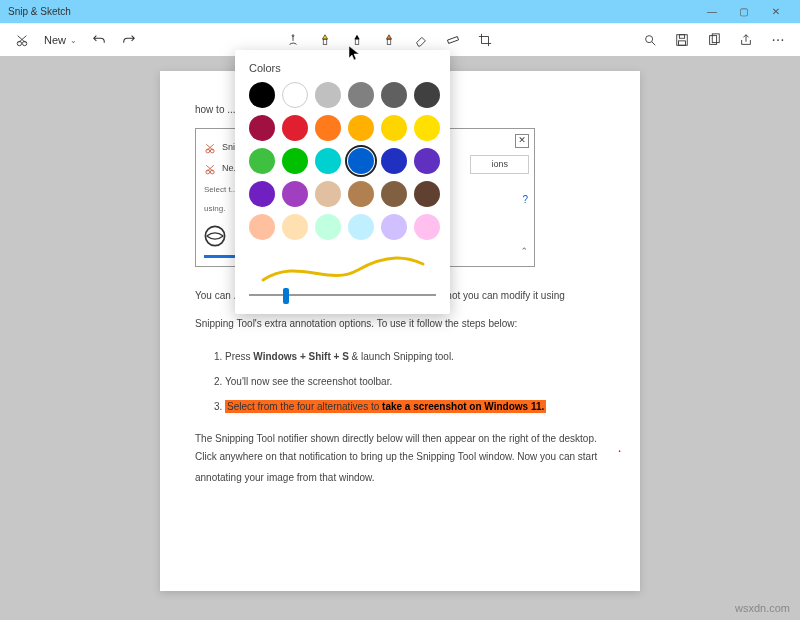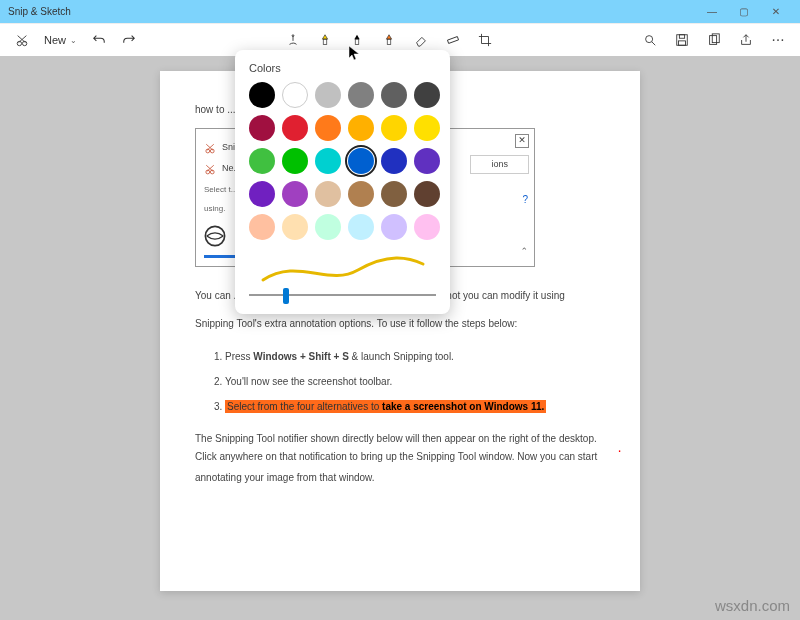--- a/index.html
+++ b/index.html
@@ -29,36 +29,36 @@
 .sb-blue-line { height:3px; background:#1f6fd8; width:40px; margin-top:8px; }
 .doc-para { margin: 10px 0; font-size: 10px; line-height: 1.8; color:#444; }
 .steps { margin: 15px 0 15px 30px; font-size: 10px; }
 .steps li { margin-bottom: 8px; }
 .highlight { background: #ff6a1a; padding: 1px 2px; color: #333; }
 .highlight b { color:#000; }
 .red-dot { color: red; font-size: 14px; vertical-align: middle; }
 
 .color-popup {
   position: absolute; top: 50px; left: 235px; width: 215px;
-  background: #fff; box-shadow: 0 4px 16px rgba(0,0,0,0.25); border-radius: 8px;
+  background: #fff; box-shadow: 0 4px 16px rgba(0,0,0,0.25); border-radius: 2px;
   padding: 12px 14px 18px 14px; z-index: 50;
 }
 .color-popup .section-title { font-size: 11px; color: #444; margin-bottom: 8px; }
 .swatch-grid { display: grid; grid-template-columns: repeat(6, 26px); gap: 7px 7px; margin-bottom: 10px; }
 .swatch { width: 26px; height: 26px; border-radius: 50%; cursor: pointer; }
 .swatch.white { border: 1px solid #ccc; }
 .swatch.selected { outline: 2px solid #222; outline-offset: 1px; }
 
 .size-preview { width: 100%; height: 40px; display:flex; align-items:center; justify-content:center; }
 .size-preview svg { width: 170px; height: 36px; }
 .slider { width: 100%; display:flex; align-items:center; margin-top:4px; }
 .slider-track { flex:1; height:2px; background:#999; position:relative; }
 .slider-thumb { position:absolute; top:-6px; width:6px; height:16px; background:#0078d4; border-radius:2px; }
 
-.watermark { position:absolute; bottom:6px; right:10px; font-size:15px; color:#888; }
+.watermark { position:absolute; bottom:6px; right:10px; font-size:11px; color:#888; }
 .cursor-arrow { position:absolute; top:46px; left:349px; font-size:12px; color:#000; z-index:60; pointer-events:none; }
 </style>
 </head>
 <body>
 
 <div class="titlebar">
   <span>Snip &amp; Sketch</span>
   <div class="spacer"></div>
   <div class="win-btn">—</div>
   <div class="win-btn">▢</div>

